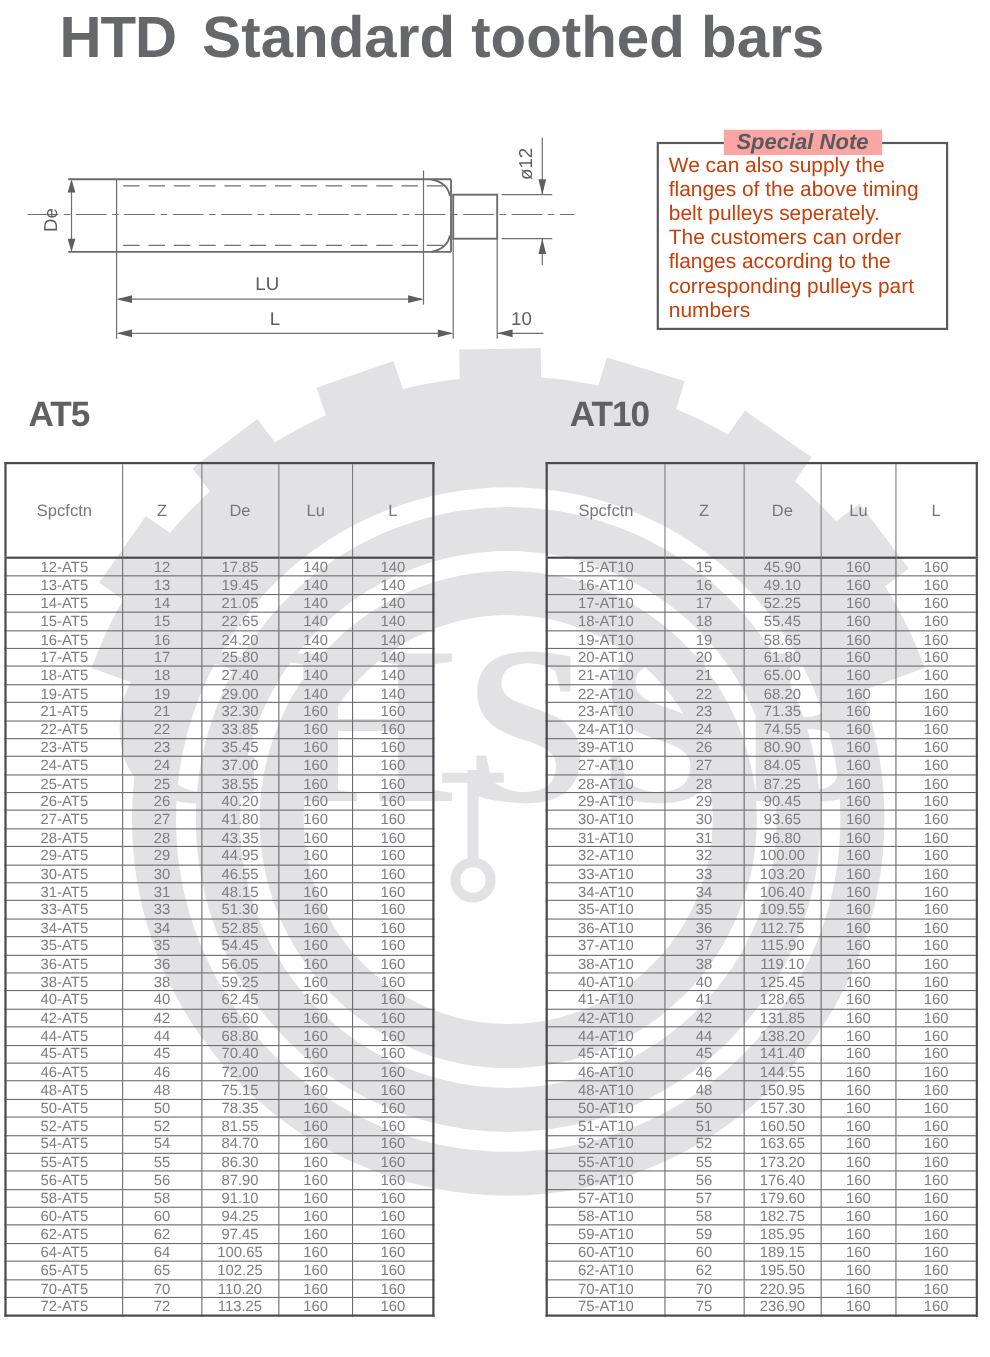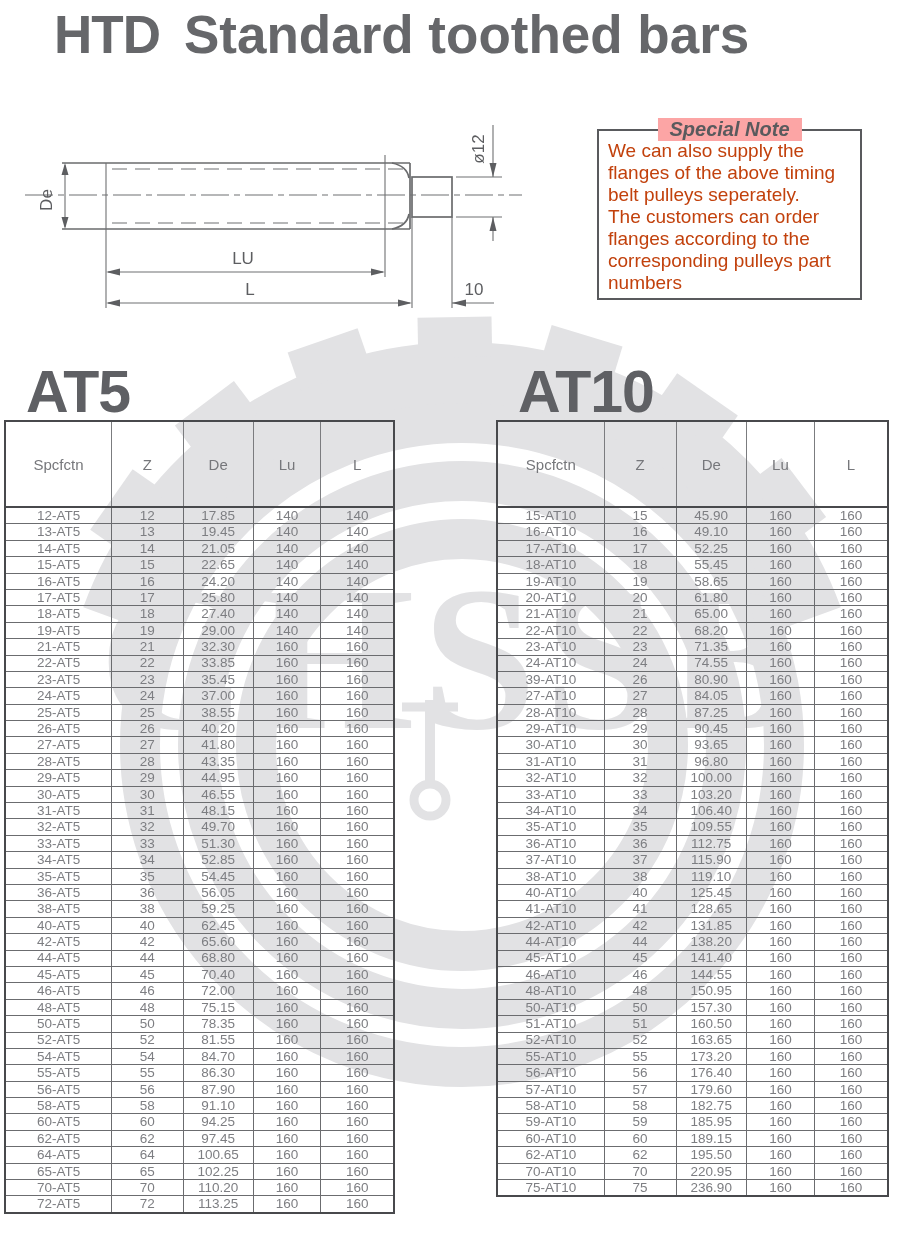--- a/index.html
+++ b/index.html
@@ -31,21 +31,21 @@
     background:#fca5a5; padding:0 12px; white-space:nowrap;
     font-size:20px; font-weight:bold; font-style:italic; color:#595a5d;
   }
   .note-body{
     padding:9px 8px 0 9px; font-size:19px; line-height:22px; color:#c2410c;
     white-space:pre-line;
   }
   
   .sec-heading{
     position:absolute; top:358px; z-index:2;
-    font-size:59px; font-weight:bold; color:#5f6064; letter-spacing:-1px;
+    font-size:32px; font-weight:bold; color:#5f6064; letter-spacing:-1px;
   }
   .sec-heading.at5{left:26px;}
   .sec-heading.at10{left:518px;}
   
   .tbl-wrap{position:absolute; top:420px; z-index:2;}
   .tbl-wrap.left{left:4px; width:391px;}
   .tbl-wrap.right{left:496px; width:393px;}
   table.spec{
     border-collapse:collapse; table-layout:fixed; width:100%;
     background:transparent;
@@ -322,27 +322,20 @@
             <td>160</td>
           </tr>
           <tr>
             <td>31-AT5</td>
             <td>31</td>
             <td>48.15</td>
             <td>160</td>
             <td>160</td>
           </tr>
           <tr>
-            <td>32-AT5</td>
-            <td>32</td>
-            <td>49.70</td>
-            <td>160</td>
-            <td>160</td>
-          </tr>
-          <tr>
             <td>33-AT5</td>
             <td>33</td>
             <td>51.30</td>
             <td>160</td>
             <td>160</td>
           </tr>
           <tr>
             <td>34-AT5</td>
             <td>34</td>
             <td>52.85</td>

